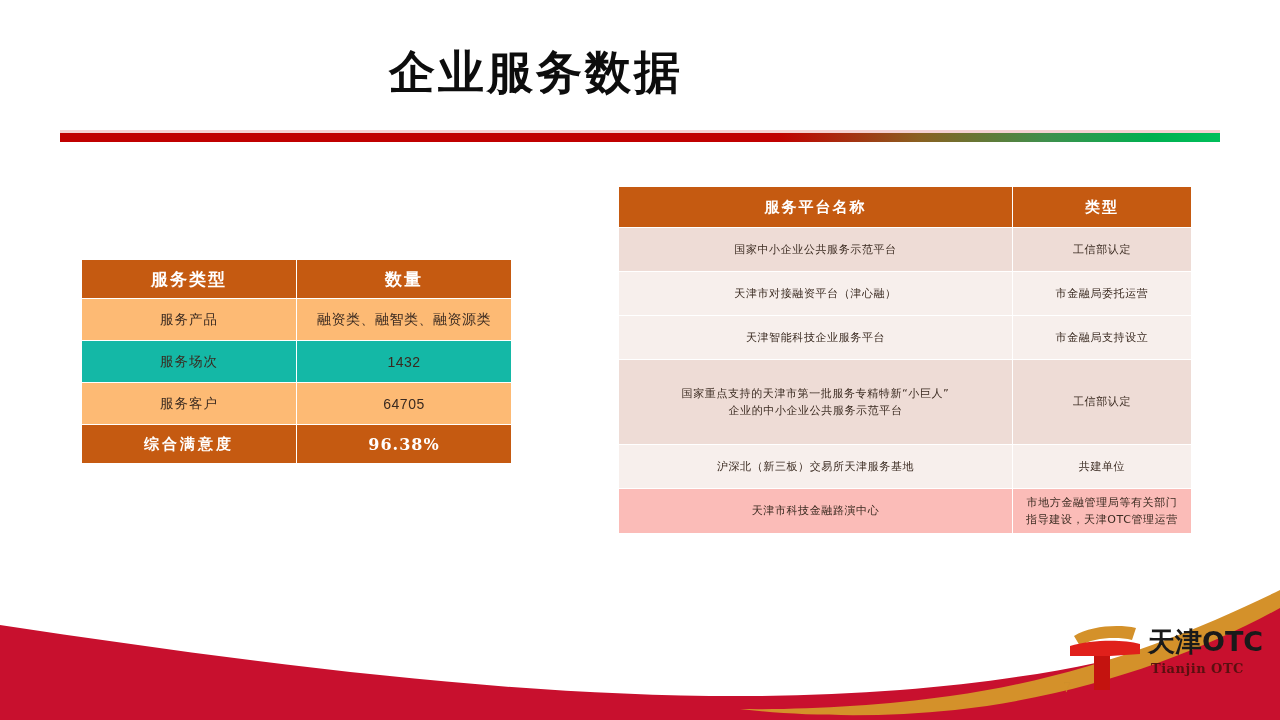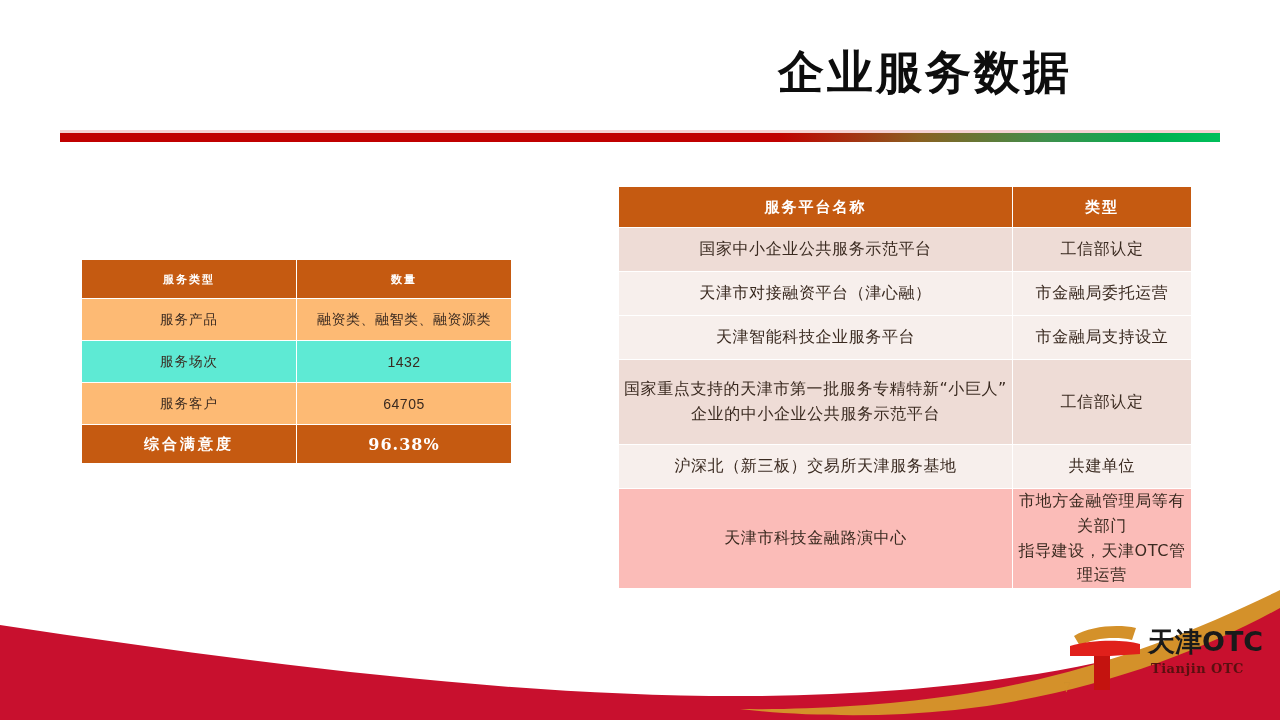--- a/index.html
+++ b/index.html
@@ -18,21 +18,21 @@
     background: #ffffff;
     overflow: hidden;
   }
 
   
   .slide-title {
     position: absolute;
     left: 0;
     top: 46px;
     width: 1072px;
-    text-align: right;
+    text-align: center;
     font-family: "DejaVu Sans", "Liberation Sans", sans-serif;
     font-size: 46px;
     font-weight: 600;
     letter-spacing: 3px;
     color: #0d0d0d;
     line-height: 1.15;
   }
   .title-rule {
     position: absolute;
     left: 60px;
@@ -77,25 +77,25 @@
     font-weight: bold;
     letter-spacing: 2px;
   }
 
   
   #left-table {
     left: 81px;
     top: 259px;
     width: 430px;
   }
-  #left-table th.hdr { height: 38px; font-size: 11px; }
+  #left-table th.hdr { height: 38px; font-size: 17px; }
   #left-table td.cell { height: 41px; font-size: 13.5px; letter-spacing: 1px; }
   #left-table td.num  { font-family: Liberation Sans, sans-serif; font-size: 14px; letter-spacing: 0.5px; }
   #left-table tr.shade-a td { background: #fdba74; }
-  #left-table tr.shade-b td { background: #5eead4; }
+  #left-table tr.shade-b td { background: #14b8a6; }
   #left-table td.total {
     background: #c55a11;
     height: 38px;
     font-size: 15px;
     font-weight: bold;
     color: #ffffff;
     letter-spacing: 3px;
   }
   #left-table td.total-value {
     background: #c55a11;
@@ -107,21 +107,21 @@
   }
 
   
   #right-table {
     left: 618px;
     top: 186px;
     width: 573px;
   }
   #right-table th.hdr { height: 40px; font-size: 15px; }
   #right-table td.cell {
-    font-size: 16px;
+    font-size: 11px;
     letter-spacing: 0.6px;
     line-height: 1.55;
     height: 43px;
   }
   #right-table tr.shade-a td { background: #eedcd6; }
   #right-table tr.shade-b td { background: #f7efec; }
   #right-table tr.tall td { height: 84px; }
   #right-table tr.highlight td { background: #fbbcb8; height: 44px; }
 
   

